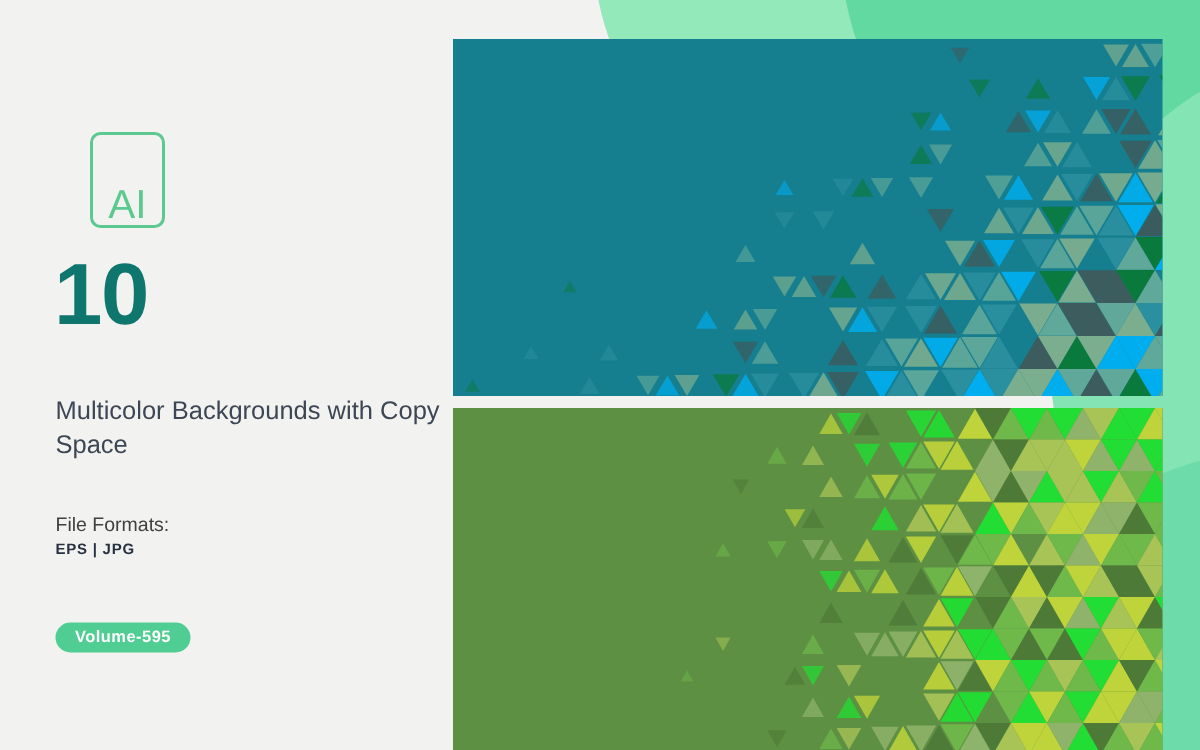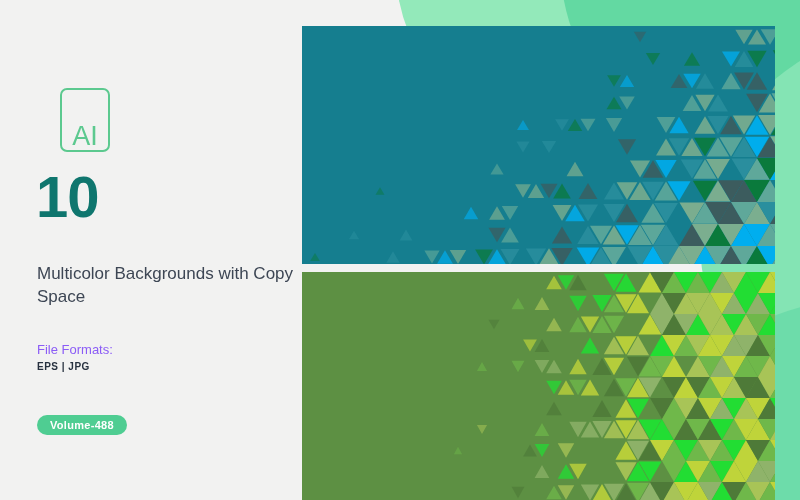--- a/index.html
+++ b/index.html
@@ -128,21 +128,21 @@
     line-height: 1.33;
     width: 260px;
   }
 
   #formats-label {
     position: absolute;
     left: 1px;
     top: 342px;
     font-size: 13px;
     font-weight: 400;
-    color: #8b5cf6;
+    color: #404040;
   }
   #formats-value {
     position: absolute;
     left: 1px;
     top: 361px;
     font-size: 10px;
     font-weight: bold;
     color: #27313f;
     letter-spacing: 0.5px;
   }
@@ -209,21 +209,21 @@
       <span id="ai-badge-label">AI</span>
     </div>
 
     <div id="headline-count">10</div>
     <div id="headline-subtitle">Multicolor Backgrounds with Copy Space</div>
 
     <div id="formats-label">File Formats:</div>
     <div id="formats-value">EPS  |  JPG</div>
 
     <div id="volume-badge">
-      <span id="volume-badge-label">Volume-488</span>
+      <span id="volume-badge-label">Volume-595</span>
     </div>
 
   </div>
 
   <div class="preview-panel" id="preview-teal">
     <svg id="svg-teal" viewBox="0 0 473 238" preserveAspectRatio="none">
         <polygon points="331.81,5.76 344.19,5.76 338.00,16.24" fill="#3c5c5e" fill-opacity="0.58"></polygon>
         <polygon points="433.33,3.66 450.67,3.66 442.00,18.34" fill="#7bae8f" fill-opacity="0.74"></polygon>
         <polygon points="446.02,18.60 463.98,18.60 455.00,3.40" fill="#7bae8f" fill-opacity="0.76"></polygon>
         <polygon points="458.71,3.14 477.29,3.14 468.00,18.86" fill="#5fa89a" fill-opacity="0.78"></polygon>

